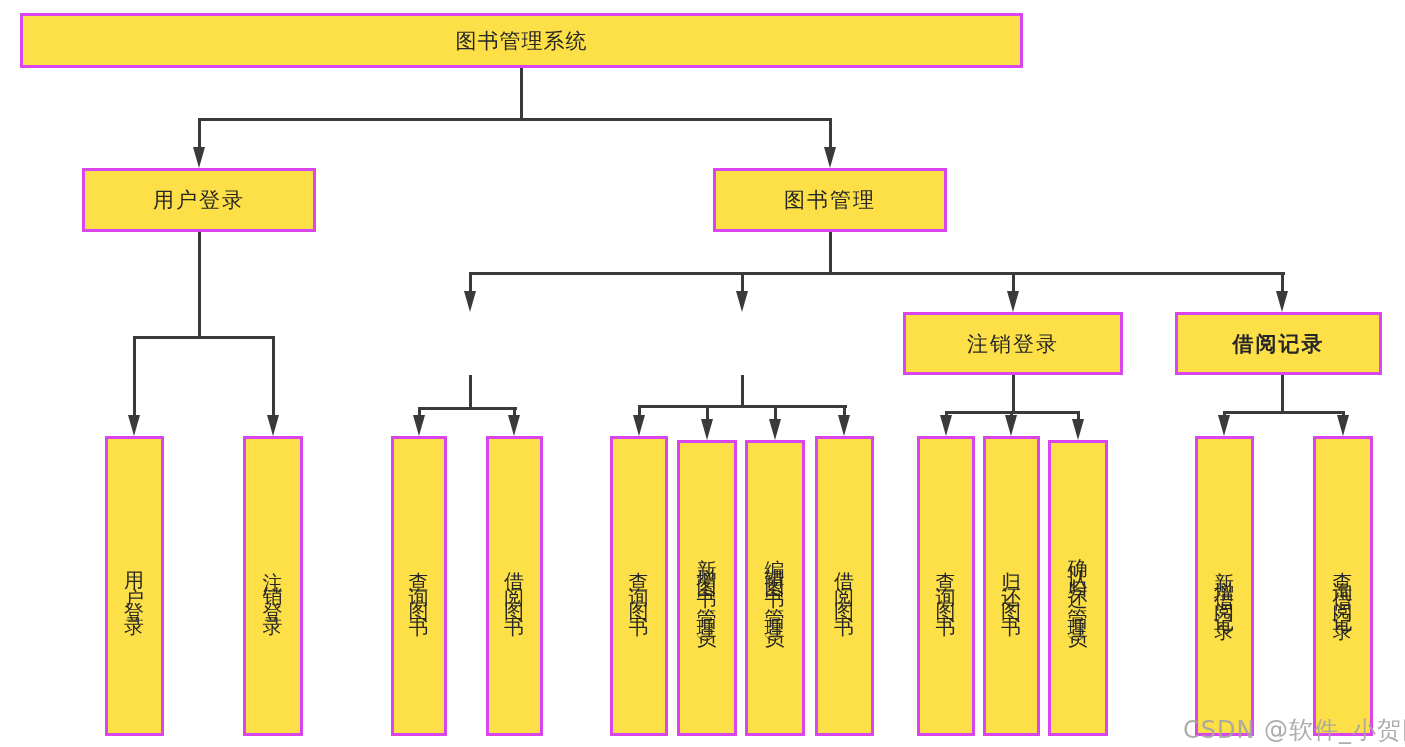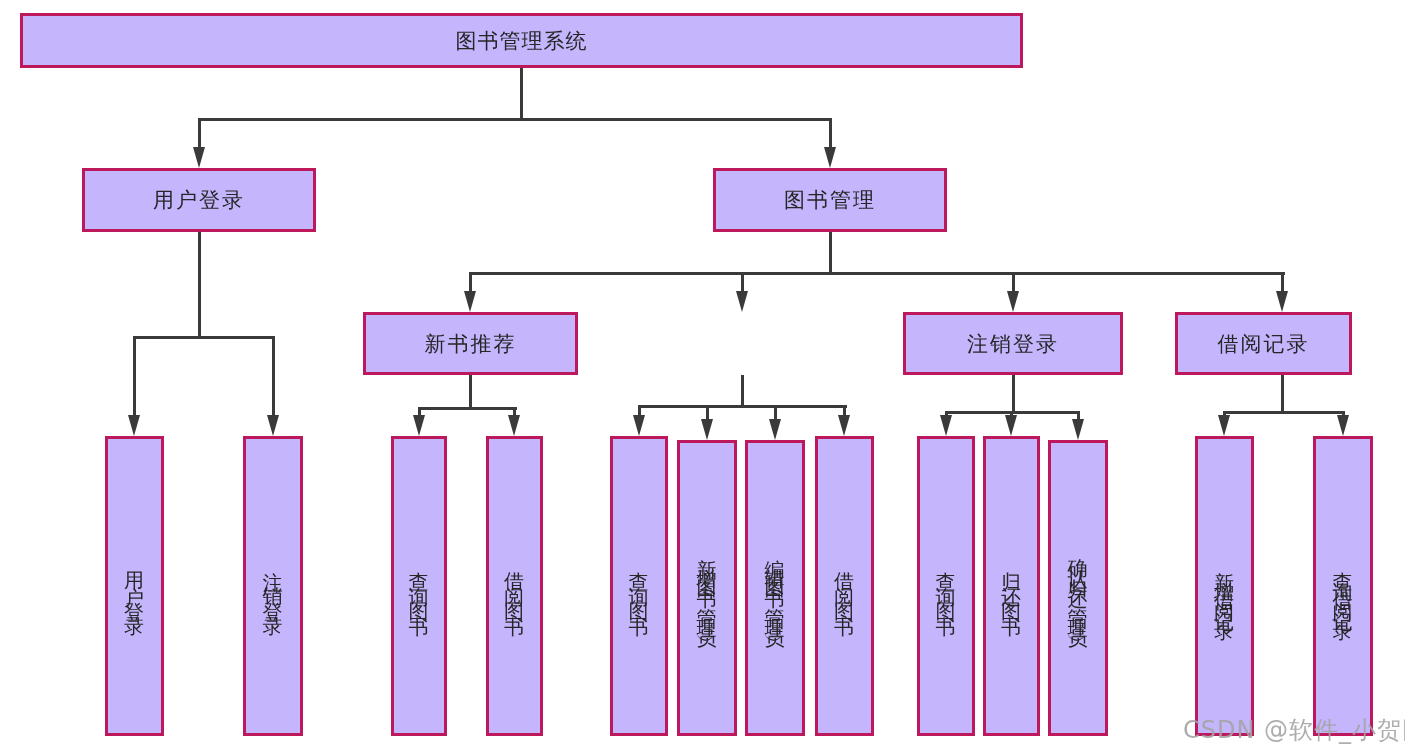--- a/index.html
+++ b/index.html
@@ -7,22 +7,22 @@
     position: relative;
     width: 1405px;
     height: 747px;
     background: #ffffff;
     font-family: "DejaVu Sans", "Liberation Sans", sans-serif;
     overflow: hidden;
   }
   .node {
     position: absolute;
     box-sizing: border-box;
-    background: #c4b5fd;
-    border: 3px solid #be185d;
+    background: #fde047;
+    border: 3px solid #d946ef;
     display: flex;
     align-items: center;
     justify-content: center;
     color: #262626;
   }
   .h-node { font-size: 21px; letter-spacing: 2px; }
   .root-node { font-size: 21px; letter-spacing: 1px; }
   .leaf .vtext {
     writing-mode: vertical-rl;
     font-size: 20px;
@@ -86,27 +86,24 @@
   <div class="hline" style="left:468.5px; top:272px; width:816px;"></div>
   <div class="vline" style="left:468.5px; top:272px; height:19px;"></div>
   <div class="arrow" style="left:463.5px; top:291px;"></div>
   <div class="vline" style="left:740.5px; top:272px; height:19px;"></div>
   <div class="arrow" style="left:735.5px; top:291px;"></div>
   <div class="vline" style="left:1011.5px; top:272px; height:19px;"></div>
   <div class="arrow" style="left:1006.5px; top:291px;"></div>
   <div class="vline" style="left:1281px; top:272px; height:19px;"></div>
   <div class="arrow" style="left:1276px; top:291px;"></div>
 
-  <div class="node h-node" style="left:363px; top:312px; width:215px; height:63px;">
-    <span>新书推荐</span>
-  </div>
   <div class="node h-node" style="left:903px; top:312px; width:220px; height:63px;">
     <span>注销登录</span>
   </div>
-  <div class="node h-node" style="left:1175px; top:312px; width:177px; height:63px;">
+  <div class="node h-node" style="left:1175px; top:312px; width:207px; height:63px;font-weight:bold;">
     <span>借阅记录</span>
   </div>
 
   <div class="vline" style="left:468.5px; top:375px; height:32px;"></div>
   <div class="hline" style="left:417.5px; top:407px; width:99px;"></div>
   <div class="vline" style="left:417.5px; top:407px; height:8px;"></div>
   <div class="arrow" style="left:412.5px; top:415px;"></div>
   <div class="vline" style="left:513px; top:407px; height:8px;"></div>
   <div class="arrow" style="left:508px; top:415px;"></div>
 

